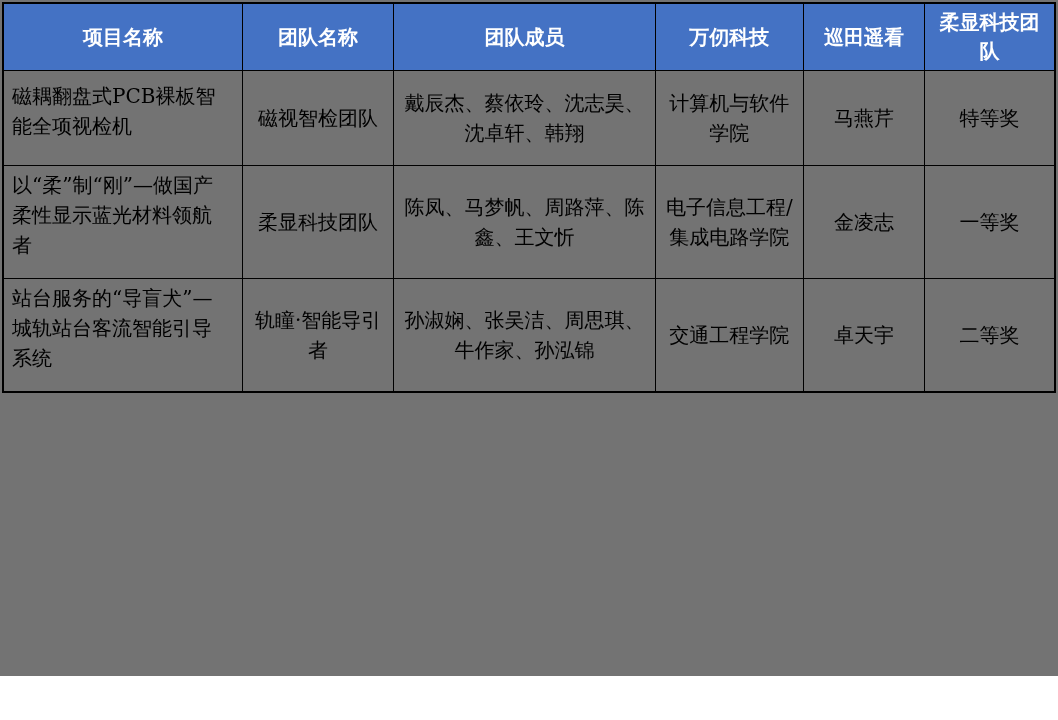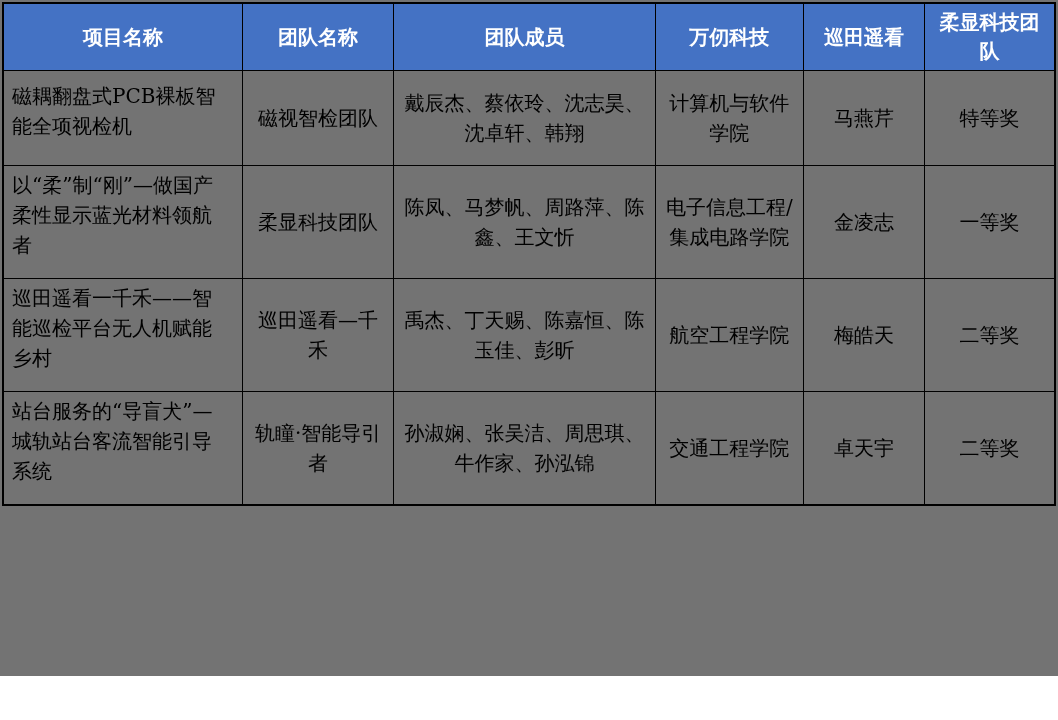--- a/index.html
+++ b/index.html
@@ -101,28 +101,20 @@
       </tr>
       <tr>
         <td class="cell-project">以“柔”制“刚”—做国产柔性显示蓝光材料领航者</td>
         <td>柔显科技团队</td>
         <td>陈凤、马梦帆、周路萍、陈鑫、王文忻</td>
         <td>电子信息工程/集成电路学院</td>
         <td>金凌志</td>
         <td>一等奖</td>
       </tr>
       <tr>
-        <td class="cell-project">巡田遥看一千禾——智能巡检平台无人机赋能乡村</td>
-        <td>巡田遥看—千禾</td>
-        <td>禹杰、丁天赐、陈嘉恒、陈玉佳、彭昕</td>
-        <td>航空工程学院</td>
-        <td>梅皓天</td>
-        <td>二等奖</td>
-      </tr>
-      <tr>
         <td class="cell-project">站台服务的“导盲犬”—城轨站台客流智能引导系统</td>
         <td>轨瞳·智能导引者</td>
         <td>孙淑娴、张吴洁、周思琪、牛作家、孙泓锦</td>
         <td>交通工程学院</td>
         <td>卓天宇</td>
         <td>二等奖</td>
       </tr>
     </tbody>
   </table>
 </div>

